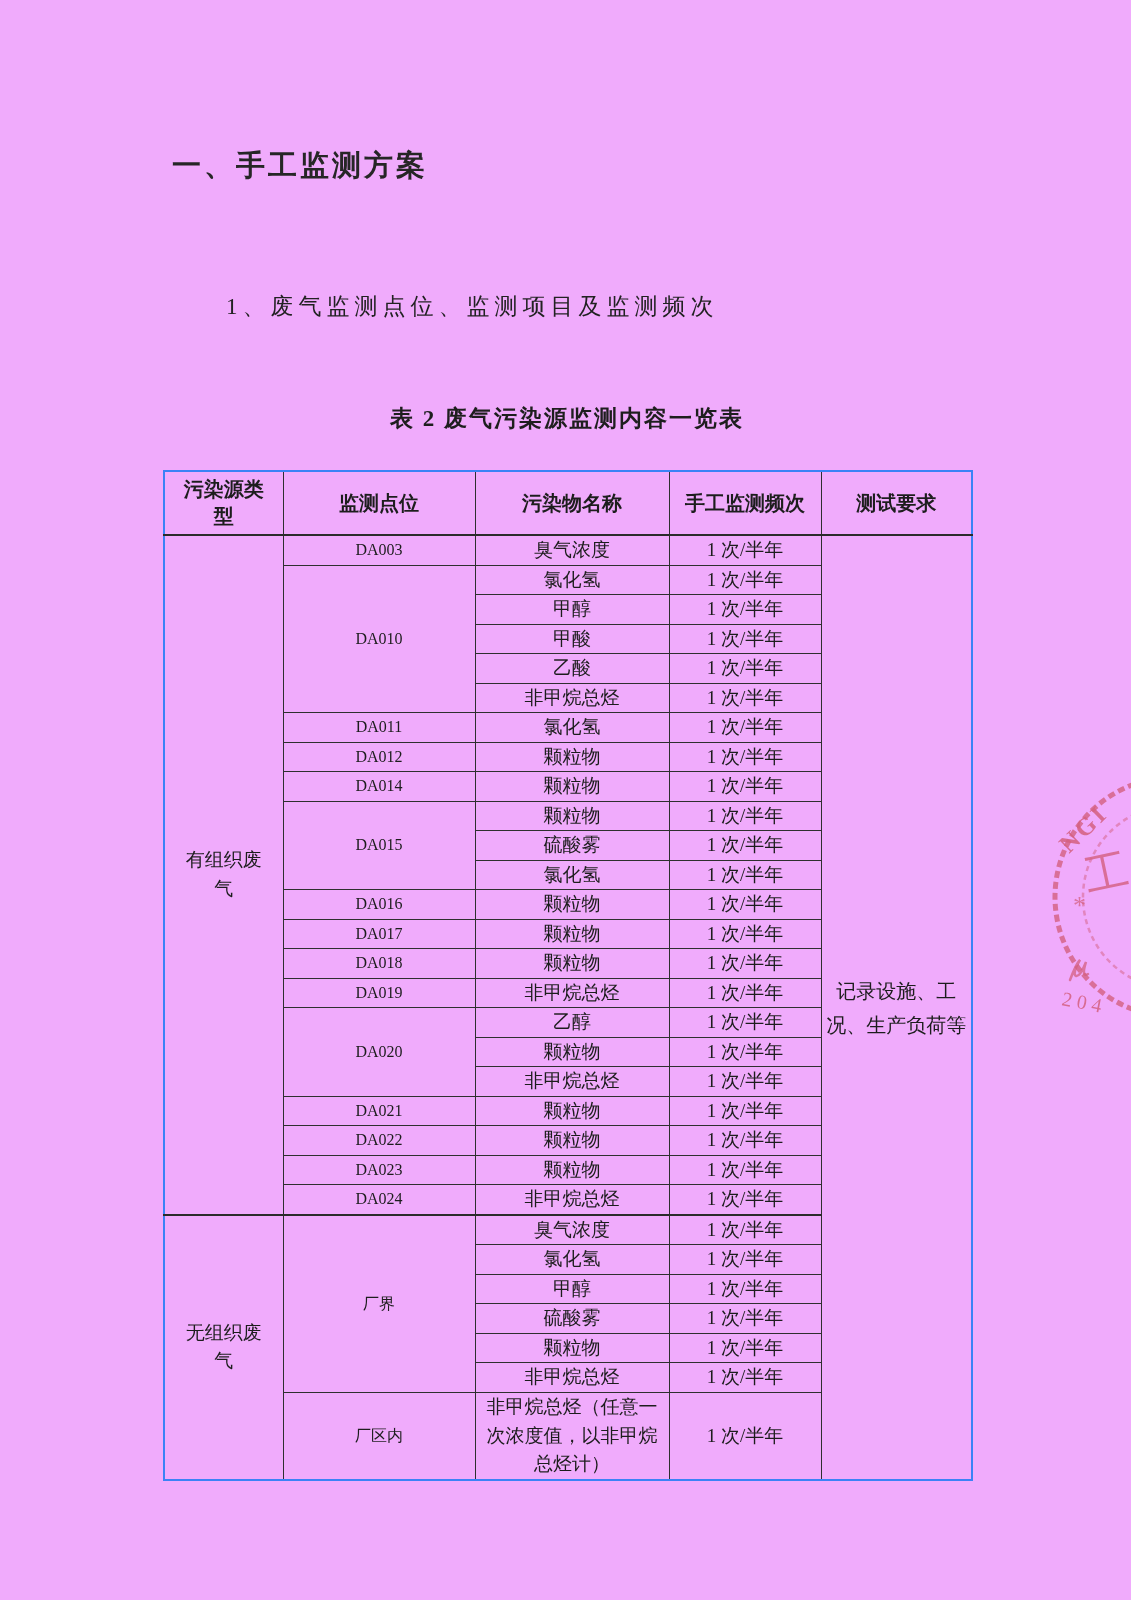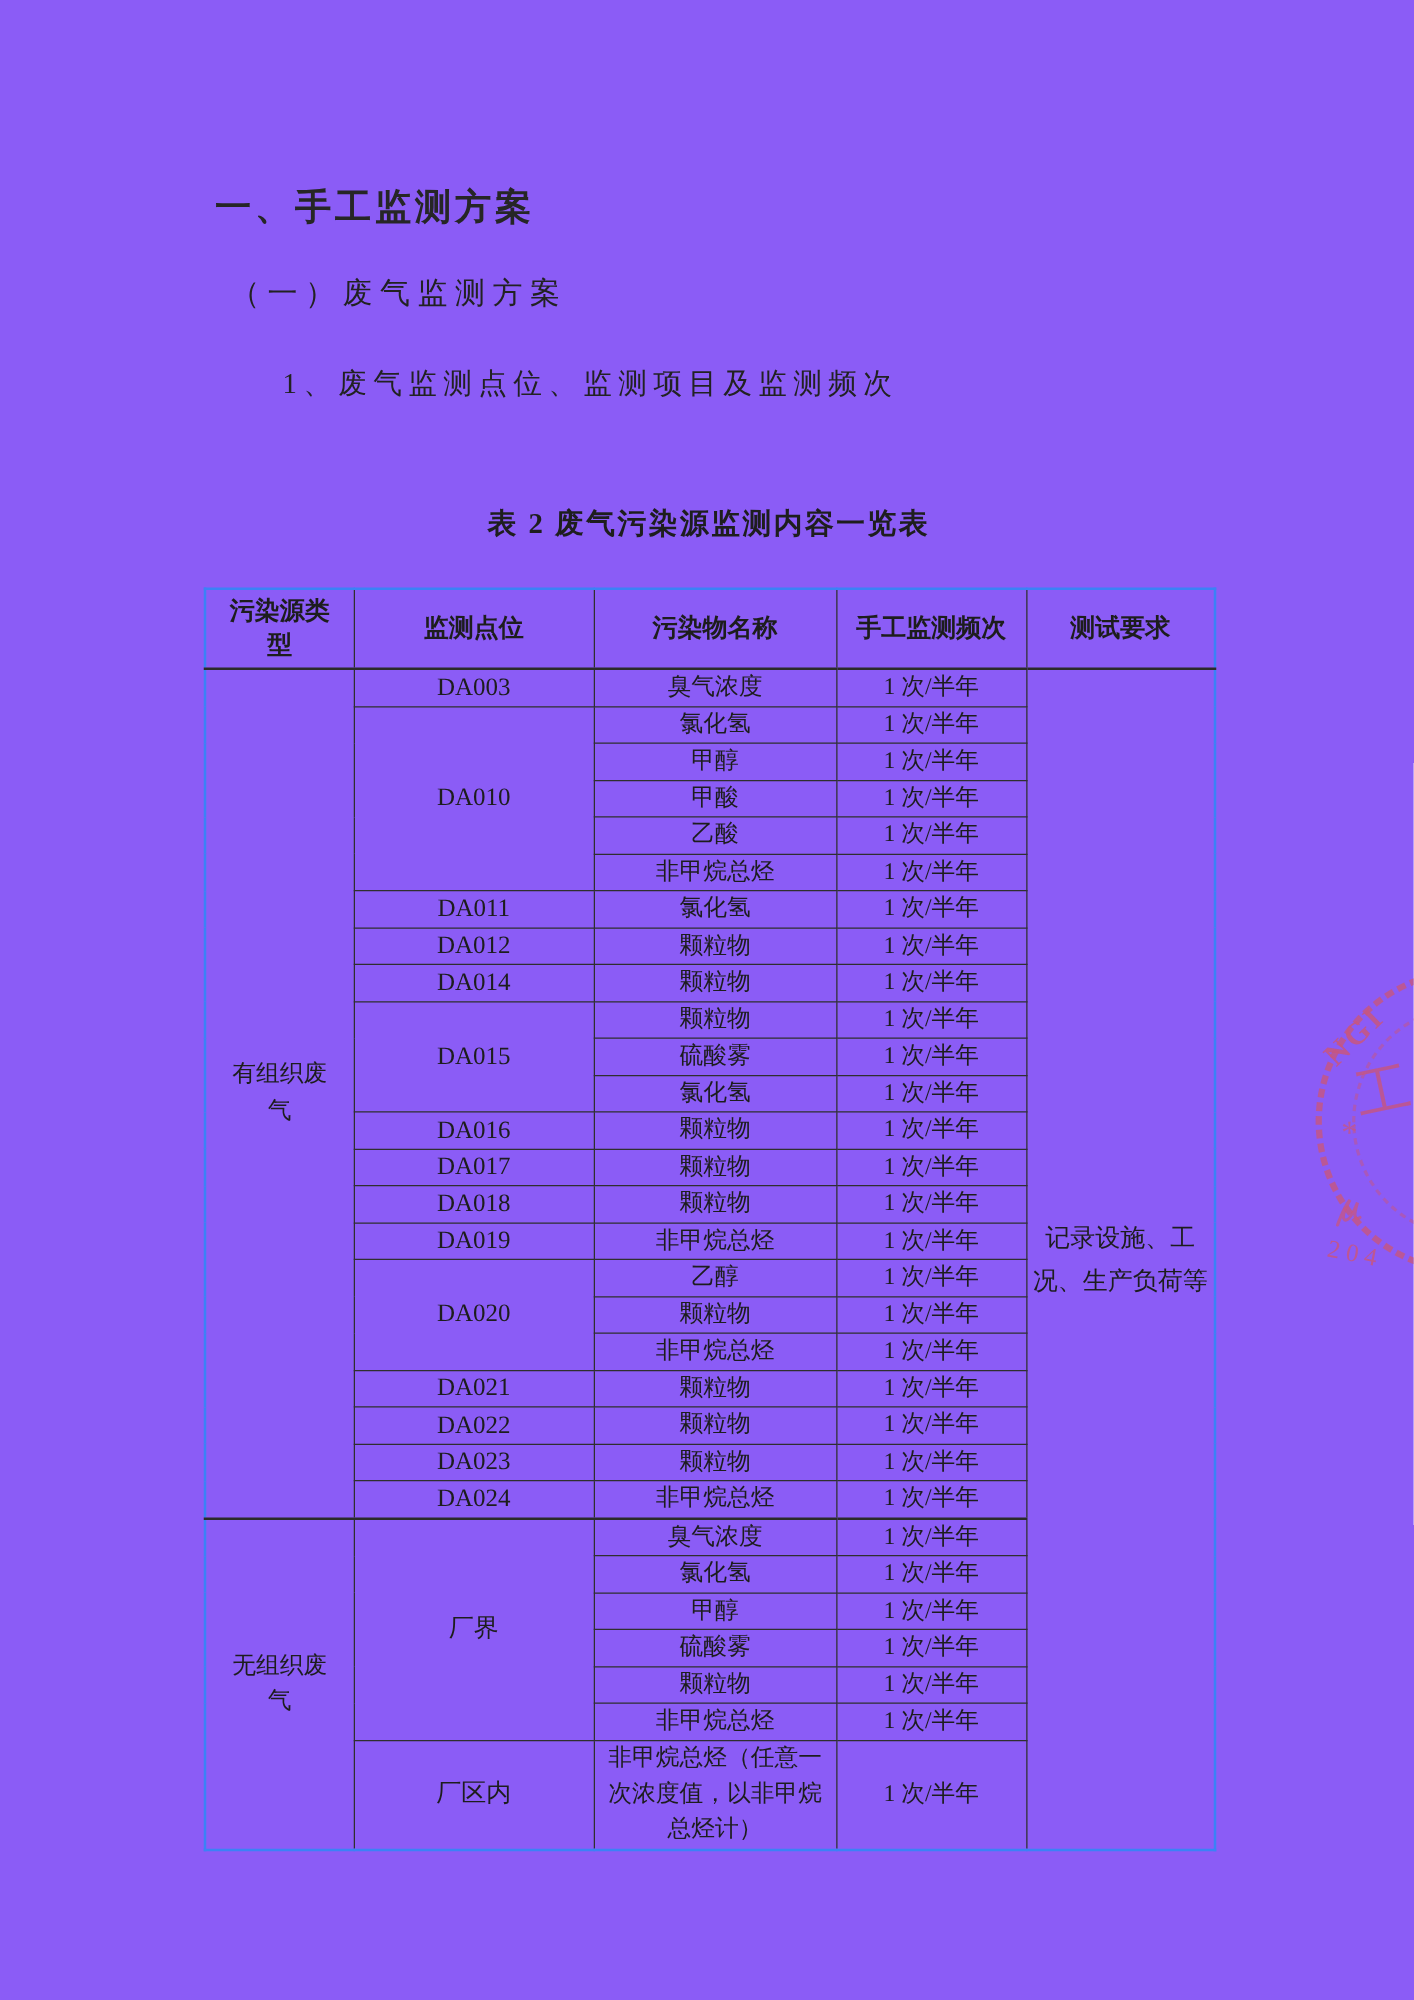--- a/index.html
+++ b/index.html
@@ -1,19 +1,19 @@
 <!DOCTYPE html>
 <html style="--stamp-color: #d0566f;"><head>
 <meta charset="utf-8">
 <style>
   html,body{margin:0;padding:0;background:#ffffff;}
   .page{
     position:relative;
     width:1131px;height:1600px;
-    background:#8b5cf6;
+    background:#f0abfc;
     overflow:hidden;
     font-family:"Liberation Serif","DejaVu Serif",serif;
     color:#1c1c1c;
   }
   .doc-heading{
     position:absolute;left:172px;top:146px;
     font-family:"Liberation Sans","DejaVu Sans",sans-serif;
     font-size:29px;font-weight:700;letter-spacing:3px;color:#262626;
   }
   .doc-subheading{
@@ -47,37 +47,36 @@
     overflow:hidden;
   }
   .monitoring thead th{
     height:62px;font-size:20px;font-weight:700;
     border-bottom:2px solid #2b2b2b;
   }
   .monitoring thead th:first-child{padding:0 12px;}
   .monitoring tbody tr{height:29px;}
   .monitoring tbody tr.tall-row{height:88px;}
   .monitoring tbody tr.section-start td{border-top:2px solid #2b2b2b;}
-  .monitoring td.point-cell{font-size:20px;}
+  .monitoring td.point-cell{font-size:16px;}
   .monitoring td.type-cell{font-size:19px;line-height:1.5;padding:0 14px;}
   .monitoring td.requirement-cell{font-size:20px;line-height:1.7;padding:17px 2px;}
   .monitoring td.pollutant-cell{line-height:1.5;}
   
   .stamp{position:absolute;left:1043px;top:762px;opacity:.88;}
   .stamp text{fill:var(--stamp-color,#d0566f);}
   .stamp .ring{stroke:var(--stamp-color,#d0566f);fill:none;}
   .stamp .ink{stroke:var(--stamp-color,#d0566f);fill:none;stroke-linecap:round;}
 </style>
 </head>
 <body>
 
 <div class="page">
 
   <div class="doc-heading">一、手工监测方案</div>
-  <div class="doc-subheading">（一）废气监测方案</div>
   <div class="doc-list-item">1、废气监测点位、监测项目及监测频次</div>
   <div class="table-caption">表 2  废气污染源监测内容一览表</div>
 
   <table class="monitoring">
     <colgroup>
       <col style="width:119px">
         <col style="width:192px">
         <col style="width:194px">
         <col style="width:152px">
         <col style="width:151px">

